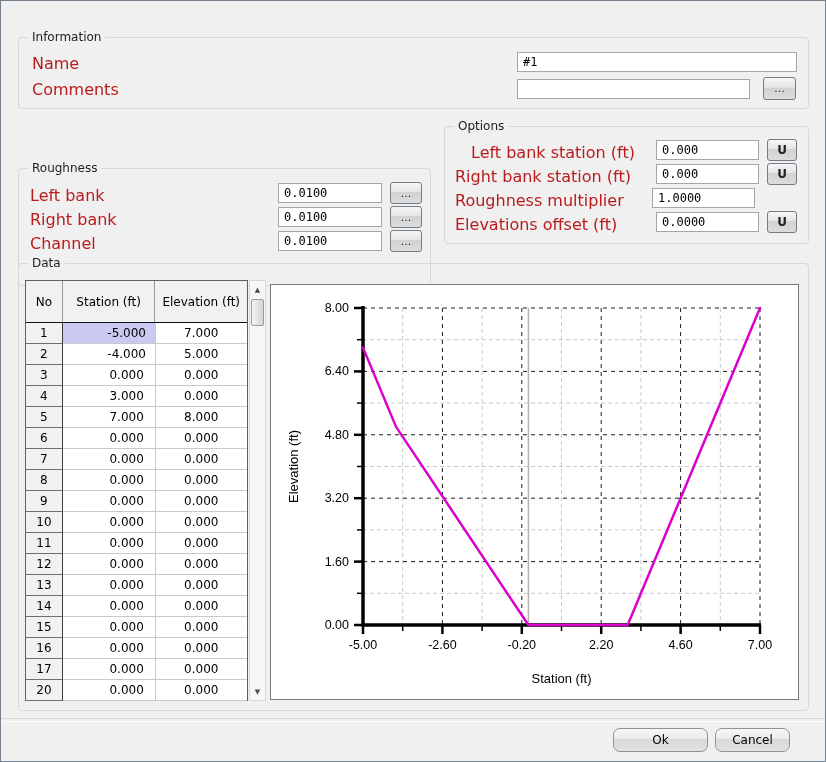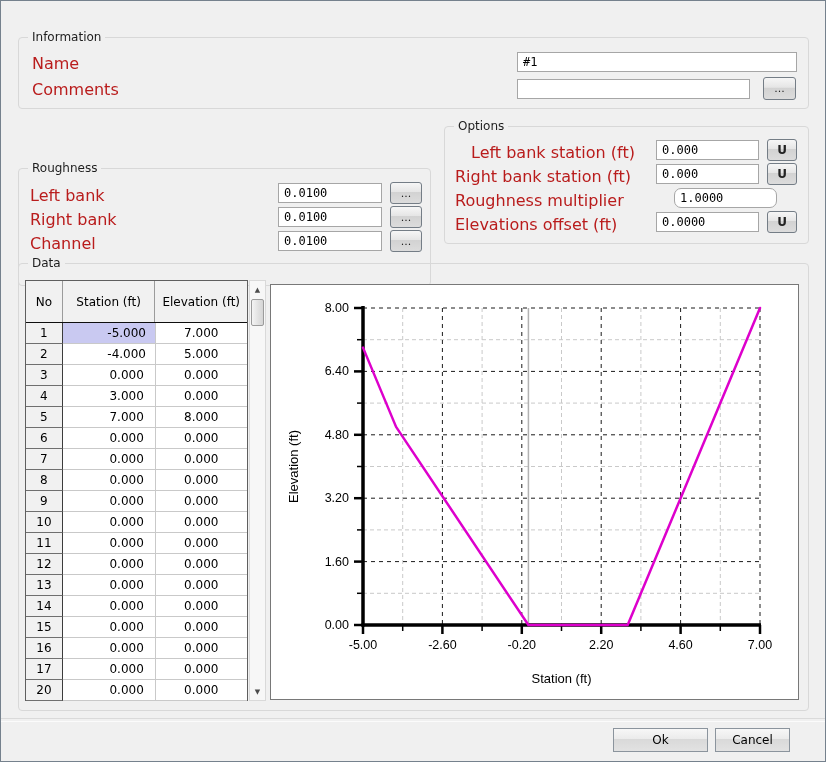--- a/index.html
+++ b/index.html
@@ -14,21 +14,21 @@
     color:#7c8793;font-size:11px;font-weight:bold;cursor:pointer;box-sizing:border-box;}
   .groupbox{position:absolute;border:1px solid #d8d8d8;border-radius:4px;box-sizing:border-box;}
   .gb-label{position:absolute;top:-8px;left:9px;background:#f0f0f0;padding:0 4px;font-size:12px;color:#1d1d1d;}
   .lbl{position:absolute;font-size:16px;color:#b91c1c;white-space:nowrap;}
   .txt{position:absolute;border:1px solid #a6a6a6;background:#fff;font-family:"DejaVu Sans Mono","Liberation Mono",monospace;
     font-size:12px;padding:1px 5px;box-sizing:border-box;color:#000;outline:none;}
   .mini-btn{position:absolute;border:1px solid #747d86;border-radius:3px;box-sizing:border-box;
     background:linear-gradient(#f6f6f6,#e5e5e5 45%,#d2d2d2 46%,#dcdcdc);
     font-size:11px;color:#222;display:flex;align-items:center;justify-content:center;cursor:pointer;}
   .mini-btn.u{font-weight:bold;font-size:12px;}
-  .push-btn{position:absolute;height:24px;border:1px solid #8b949d;border-radius:0;box-sizing:border-box;
+  .push-btn{position:absolute;height:24px;border:1px solid #8b949d;border-radius:7px;box-sizing:border-box;
     background:linear-gradient(#f7f7f7,#ebebeb 45%,#d9d9d9 46%,#e2e2e2);
     font-size:12px;color:#000;display:flex;align-items:center;justify-content:center;cursor:pointer;
     font-family:"DejaVu Sans","Liberation Sans",sans-serif;}
   
   .tablewrap{position:absolute;left:6px;top:16px;width:223px;height:421px;border:1px solid #5f5f5f;box-sizing:border-box;background:#d946ef;}
   .t-header{display:flex;height:42px;border-bottom:1px solid #0f0f0f;box-sizing:border-box;}
   .t-hcell{background:#f1f1f1;display:flex;align-items:center;justify-content:center;font-size:12px;color:#000;
     border-right:1px solid #9b9b9b;box-sizing:border-box;}
   .t-hcell:last-child{border-right:none;}
   .t-row{display:flex;height:21px;box-sizing:border-box;}
@@ -86,21 +86,21 @@
 
     <span class="lbl" style="left:26px;top:16px;">Left bank station (ft)</span>
     <input class="txt" style="left: 211px; top: 13px; width: 103px; height: 20px;" value="0.000">
     <div class="mini-btn u" style="left:322px;top:12px;width:30px;height:22px;">U</div>
 
     <span class="lbl" style="left:10px;top:40px;">Right bank station (ft)</span>
     <input class="txt" style="left: 211px; top: 37px; width: 103px; height: 20px;" value="0.000">
     <div class="mini-btn u" style="left:322px;top:36px;width:30px;height:22px;">U</div>
 
     <span class="lbl" style="left:10px;top:64px;">Roughness multiplier</span>
-    <input class="txt" style="left: 229px; top: 61px; width: 103px; height: 20px; border-radius: 7px;" value="1.0000">
+    <input class="txt" style="left: 207px; top: 61px; width: 103px; height: 20px;" value="1.0000">
 
     <span class="lbl" style="left:10px;top:88px;">Elevations offset (ft)</span>
     <input class="txt" style="left: 211px; top: 85px; width: 103px; height: 20px;" value="0.0000">
     <div class="mini-btn u" style="left:322px;top:84px;width:30px;height:22px;">U</div>
   </div>
 
   <div class="groupbox" style="left:17px;top:262px;width:791px;height:448px;">
     <span class="gb-label">Data</span>
 
     <div class="tablewrap">

